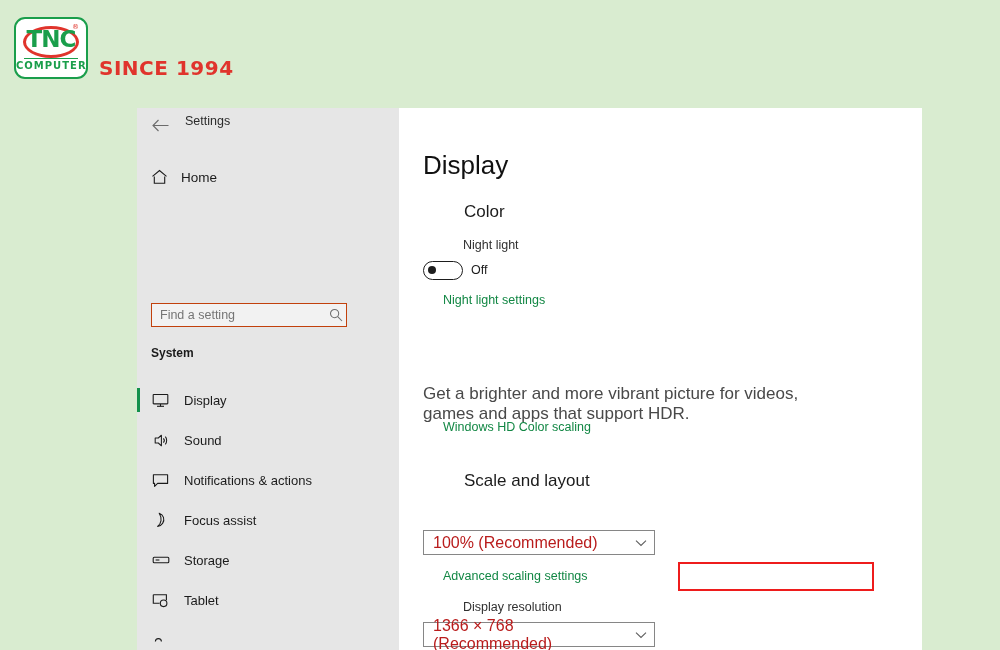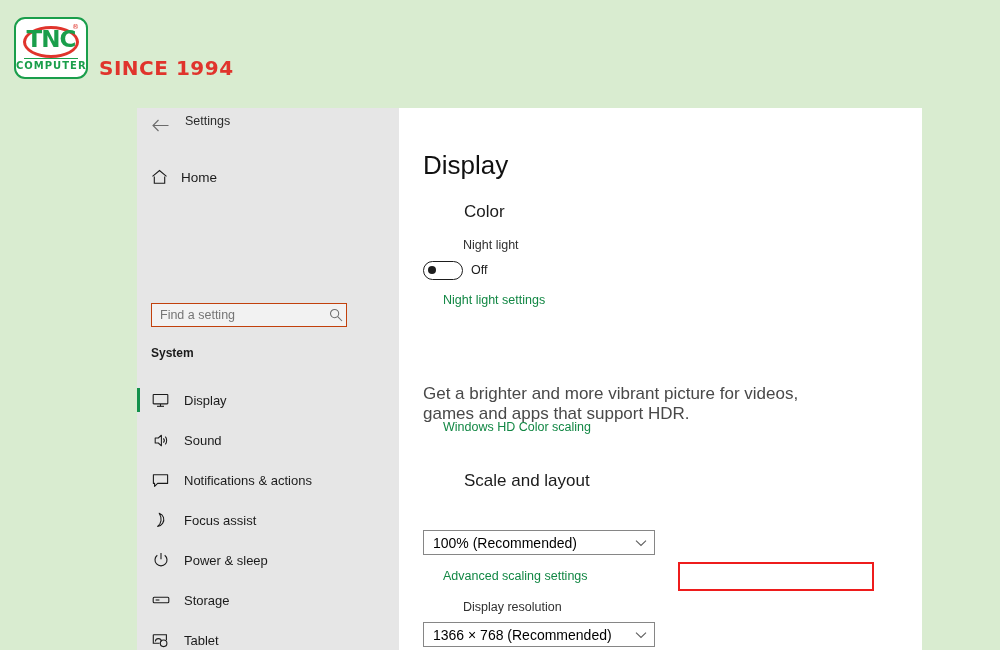--- a/index.html
+++ b/index.html
@@ -281,22 +281,22 @@
     position: absolute;
     left: 24px;
     width: 232px; height: 25px;
     background: #ffffff;
     border: 1px solid #868686;
     box-sizing: border-box;
     display: flex; align-items: center;
     cursor: pointer;
   }
   .combo .combo-value {
-    font-size: 14px;
-    color: #000000;
+    font-size: 16px;
+    color: #b91c1c;
     padding-left: 9px;
     flex: 1;
   }
   .combo .combo-chev {
     width: 26px;
     display: flex; justify-content: center; align-items: center;
   }
   
   #highlight-box {
     position: absolute;
@@ -395,30 +395,20 @@
       <div class="nav-item">
         <span class="accent"></span>
         <span class="nav-icon-box">
           <svg width="16" height="16" viewBox="0 0 16 16">
             <path d="M6.2 1.3 C10.6 2.6 12.1 7.6 9.6 11.4 C8.4 13.2 6.5 14.2 4.6 14.4 C8.4 11.6 9.4 6.3 6.2 1.3 Z" fill="none" stroke="#1b1b1b" stroke-width="1.05" stroke-linejoin="round"></path>
           </svg>
         </span>
         <span class="nav-label">Focus assist</span>
       </div>
 
-      <div class="nav-item">
-        <span class="accent"></span>
-        <span class="nav-icon-box">
-          <svg width="16" height="16" viewBox="0 0 16 16">
-            <path d="M4.3 3.2 A6 6 0 1 0 11.7 3.2" fill="none" stroke="#1b1b1b" stroke-width="1.1"></path>
-            <path d="M8 1 V7.2" stroke="#1b1b1b" stroke-width="1.1"></path>
-          </svg>
-        </span>
-        <span class="nav-label">Power &amp; sleep</span>
-      </div>
 
       <div class="nav-item">
         <span class="accent"></span>
         <span class="nav-icon-box">
           <svg width="18" height="12" viewBox="0 0 18 12">
             <rect x="1.2" y="3.2" width="15.6" height="5.6" rx="1" fill="none" stroke="#1b1b1b" stroke-width="1.1"></rect>
             <path d="M3.6 6 H7.4" stroke="#1b1b1b" stroke-width="1.1"></path>
           </svg>
         </span>
         <span class="nav-label">Storage</span>

